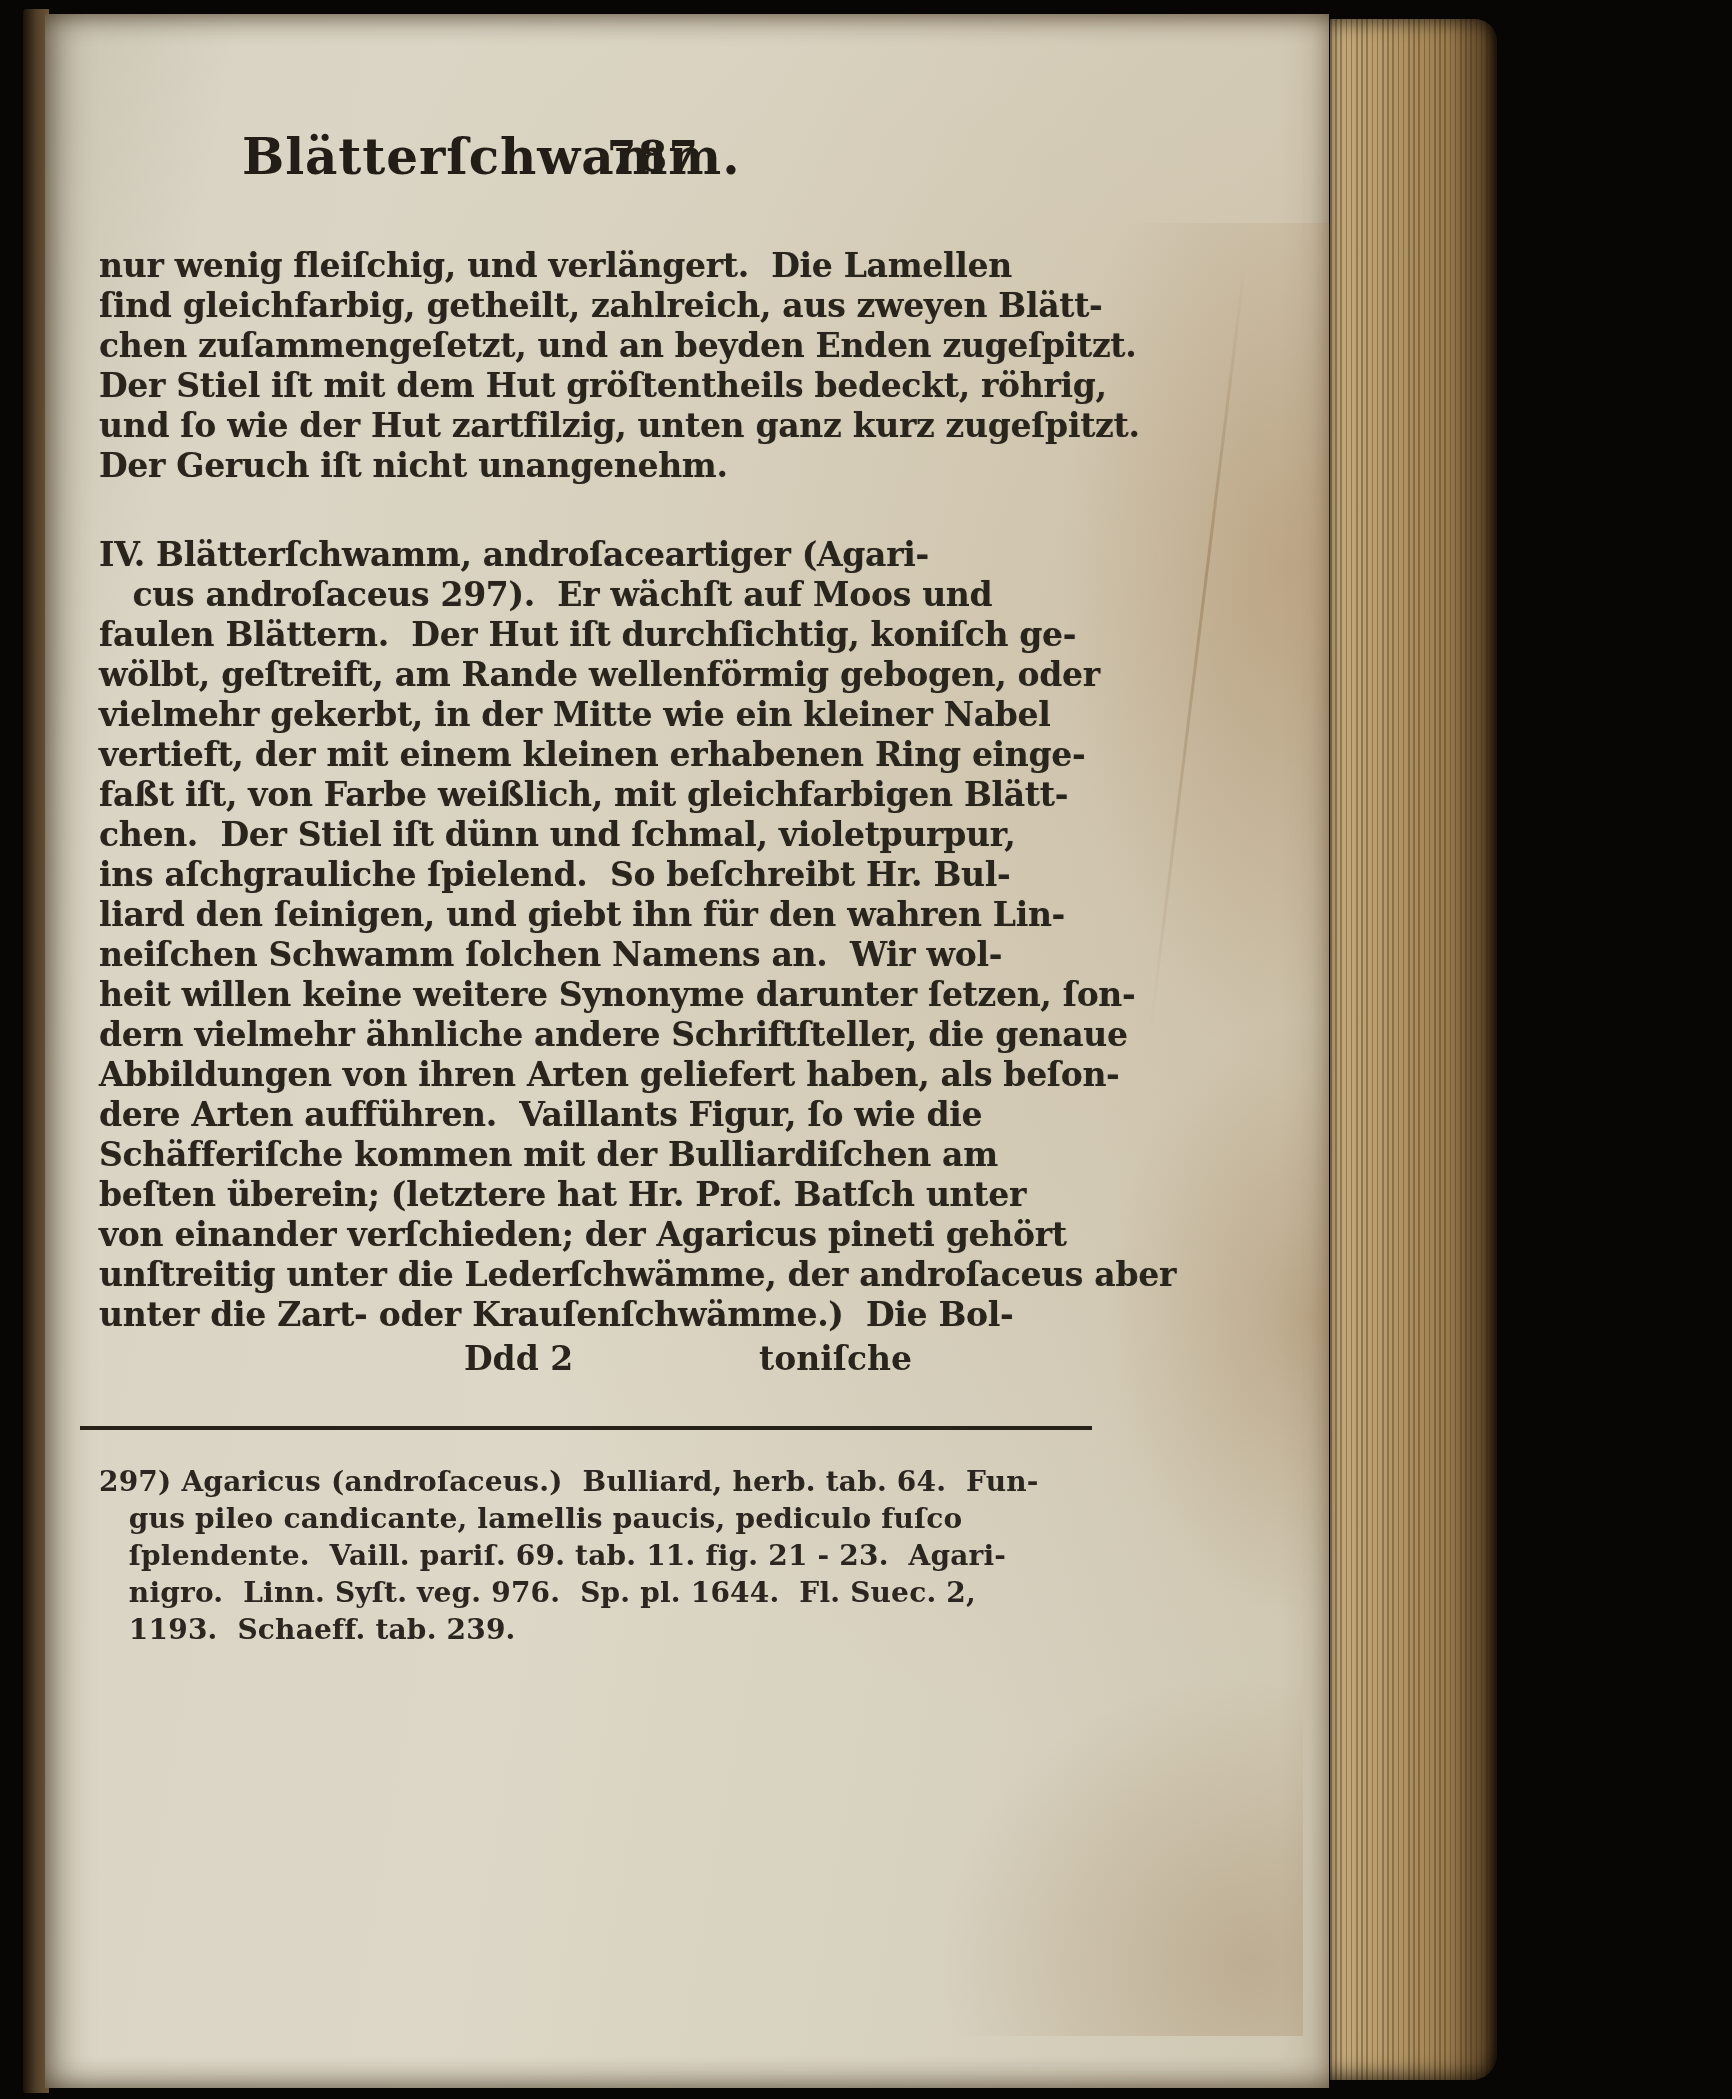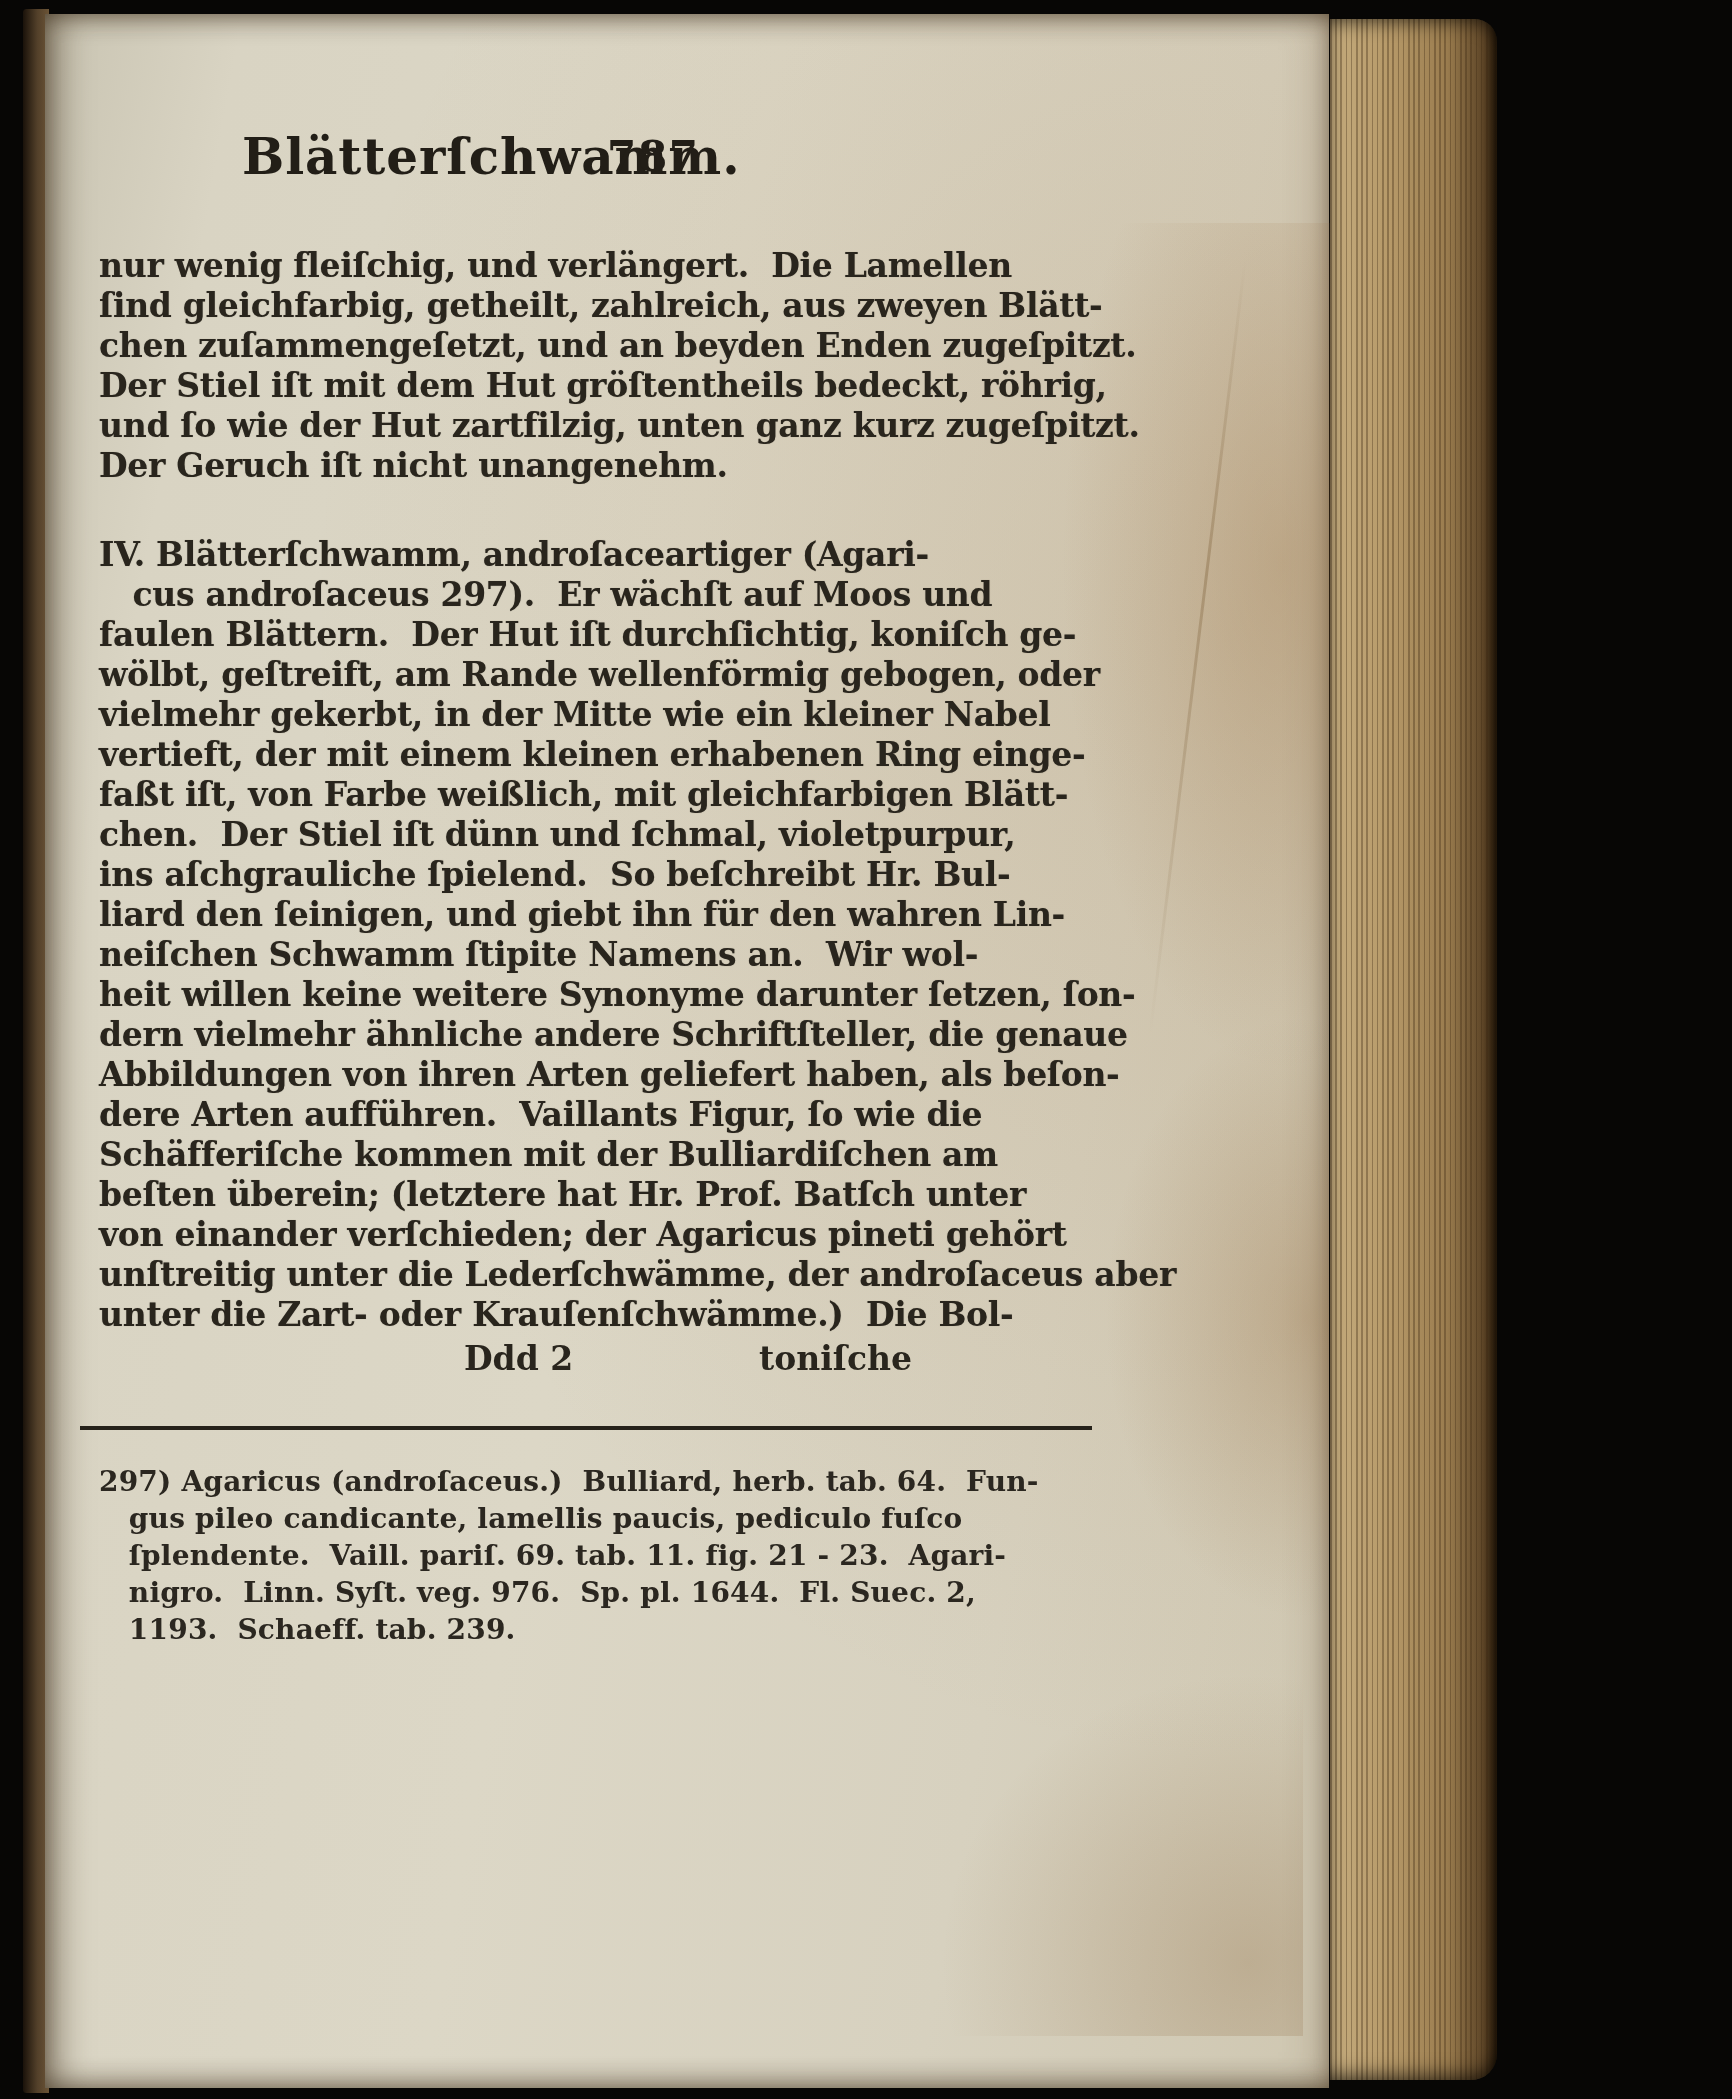--- a/index.html
+++ b/index.html
@@ -185,21 +185,21 @@
           <div class="line">IV. Blätterſchwamm, androſaceartiger (Agari-</div>
           <div class="line">   cus androſaceus 297).  Er wächſt auf Moos und</div>
           <div class="line">faulen Blättern.  Der Hut iſt durchſichtig, koniſch ge-</div>
           <div class="line">wölbt, geſtreift, am Rande wellenförmig gebogen, oder</div>
           <div class="line">vielmehr gekerbt, in der Mitte wie ein kleiner Nabel</div>
           <div class="line">vertieft, der mit einem kleinen erhabenen Ring einge-</div>
           <div class="line">faßt iſt, von Farbe weißlich, mit gleichfarbigen Blätt-</div>
           <div class="line">chen.  Der Stiel iſt dünn und ſchmal, violetpurpur,</div>
           <div class="line">ins aſchgrauliche ſpielend.  So beſchreibt Hr. Bul-</div>
           <div class="line">liard den ſeinigen, und giebt ihn für den wahren Lin-</div>
-          <div class="line">neiſchen Schwamm ſtipite Namens an.  Wir wol-</div>
+          <div class="line">neiſchen Schwamm ſolchen Namens an.  Wir wol-</div>
           <div class="line">heit willen keine weitere Synonyme darunter ſetzen, ſon-</div>
           <div class="line">dern vielmehr ähnliche andere Schriftſteller, die genaue</div>
           <div class="line">Abbildungen von ihren Arten geliefert haben, als beſon-</div>
           <div class="line">dere Arten aufführen.  Vaillants Figur, ſo wie die</div>
           <div class="line">Schäfferiſche kommen mit der Bulliardiſchen am</div>
           <div class="line">beſten überein; (letztere hat Hr. Prof. Batſch unter</div>
           <div class="line">von einander verſchieden; der Agaricus pineti gehört</div>
           <div class="line">unſtreitig unter die Lederſchwämme, der androſaceus aber</div>
           <div class="line">unter die Zart- oder Krauſenſchwämme.)  Die Bol-</div>
         </section>

